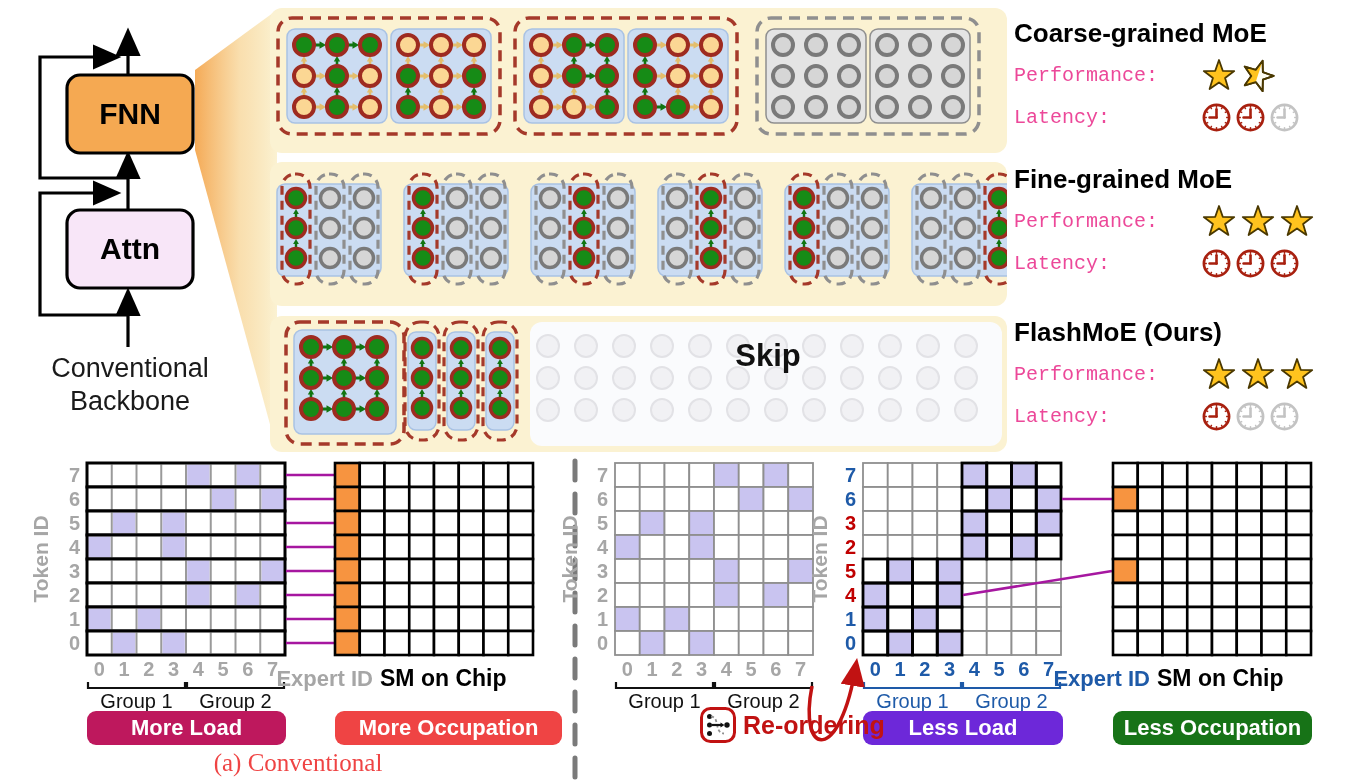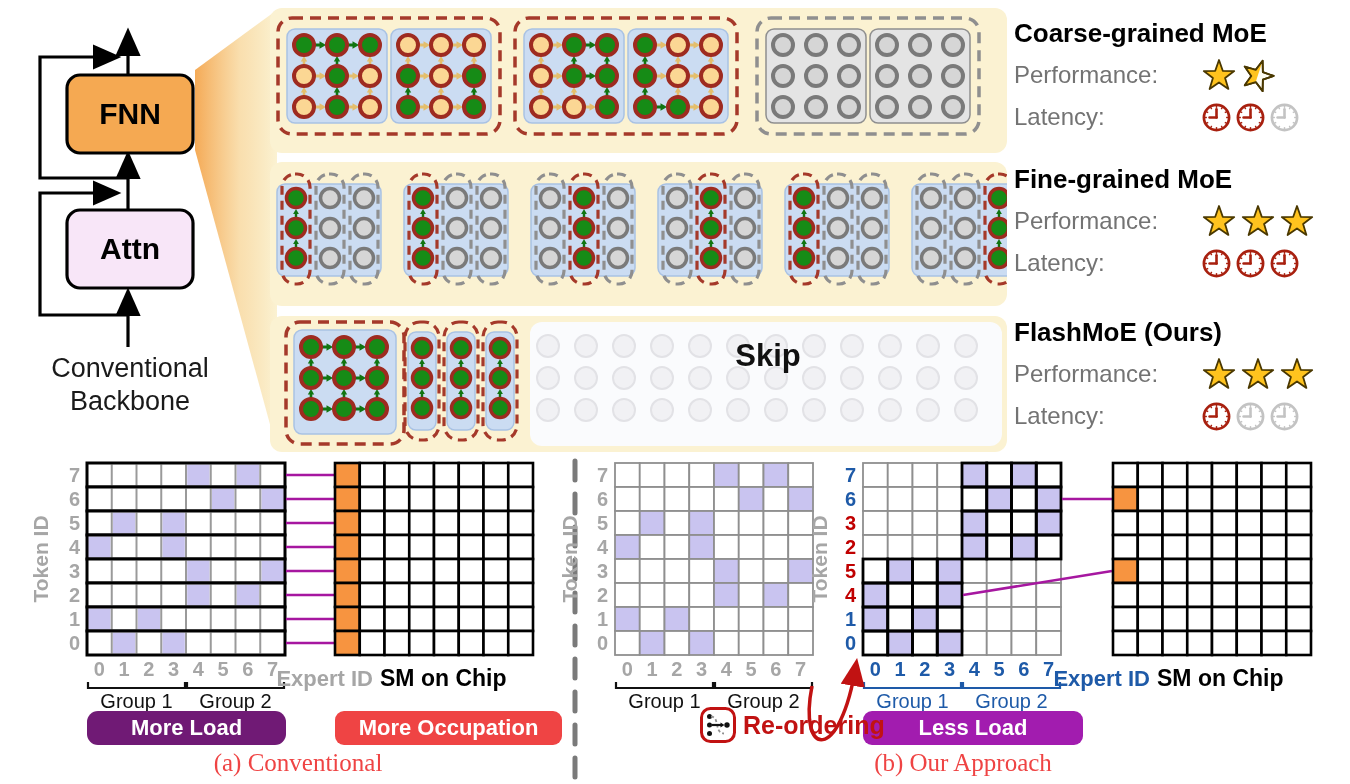--- a/index.html
+++ b/index.html
@@ -2,21 +2,21 @@
 <html><head>
 <meta charset="utf-8">
 <style>
   html,body{margin:0;padding:0;background:#fff;font-family:"Liberation Sans",sans-serif;}
   #canvas{position:relative;width:1350px;height:784px;background:#fff;overflow:hidden;}
   .abs{position:absolute;}
   .panel{position:absolute;background:#FBF2D2;border-radius:12px;}
   .approach{position:absolute;left:1014px;width:336px;}
   .approach-title{font-weight:bold;font-size:26px;color:#000;height:40px;line-height:38px;}
   .metric{display:flex;align-items:center;height:42px;}
-  .metric .lbl{font-size:24px;color:#737373;width:187px;flex:none;}
+  .metric .lbl{font-size:20px;color:#ec4899;width:187px;flex:none;font-family:Liberation Mono, monospace;}
   .icons{display:flex;align-items:center;}
   .icons svg{margin-right:3px;}
   .badge{position:absolute;top:711px;height:34px;border-radius:9px;color:#fff;font-weight:bold;
          font-size:22px;display:flex;align-items:center;justify-content:center;}
   .caption{position:absolute;top:749px;width:300px;text-align:center;
            font-family:"Liberation Serif",serif;font-size:25px;color:#ef4444;}
   #skip-label{position:absolute;left:698px;top:338px;width:140px;text-align:center;
               font-weight:bold;font-size:31px;color:#111;}
   #backbone-caption{position:absolute;left:25px;top:352px;width:210px;text-align:center;
                     font-size:27px;color:#1a1a1a;line-height:33px;}
@@ -1142,25 +1142,25 @@
         <rect x="1286.25" y="176" width="24.75" height="24" fill="#fff" stroke="#000" stroke-width="2.6"></rect>
       </g>
       <text x="1150" y="231" text-anchor="end" font-size="22" fill="#1E5AA8" font-family="&quot;Liberation Sans&quot;,sans-serif" font-weight="bold">Expert ID</text>
       <text x="1157" y="231" text-anchor="start" font-size="23" fill="#000" font-family="&quot;Liberation Sans&quot;,sans-serif" font-weight="bold">SM on Chip</text>
       <marker id="redAh" markerWidth="9" markerHeight="9" refX="6" refY="3.5" orient="auto">
         <polygon points="0,0 8,3.5 0,7" fill="#C11212"></polygon>
       </marker>
       <path d="M 812,231 C 798,302 840,310 856,210" fill="none" stroke="#C11212" stroke-width="3.5" marker-end="url(#redAh)"></path>
     </svg>
 
-  <div class="badge" style="left:87px;width:199px;background:#701a75;border-radius:11px;">More Load</div>
+  <div class="badge" style="left:87px;width:199px;background:#be185d;">More Load</div>
   <div class="badge" style="left:335px;width:227px;background:#ef4444;">More Occupation</div>
-  <div class="badge" style="left:863px;width:220px;background:#a21caf;">Less Load</div>
+  <div class="badge" style="left:863px;width:200px;background:#6d28d9;">Less Load</div>
+  <div class="badge" style="left:1113px;width:199px;background:#177317;">Less Occupation</div>
   <div class="caption" style="left:148px;">(a) Conventional</div>
-  <div class="caption" style="left:813px;">(b) Our Approach</div>
 
   <div id="reordering">
     <svg width="38" height="38" viewBox="0 0 38 38">
       <rect x="2.5" y="2.5" width="33" height="33" rx="9" fill="#fff" stroke="#C11212" stroke-width="3"></rect>
       <circle cx="10.5" cy="10.5" r="2.5" fill="#111"></circle>
       <circle cx="10.5" cy="19" r="2.5" fill="#111"></circle>
       <circle cx="10.5" cy="27.5" r="2.5" fill="#111"></circle>
       <circle cx="28" cy="19" r="2.7" fill="#111"></circle>
       <path d="M 12,10.5 C 21,11 15,27 25,27.5" fill="none" stroke="#8F8F8F" stroke-width="1.8" stroke-dasharray="3 2.4"></path>
       <path d="M 13,19 C 18,19 19,19 23,19" fill="none" stroke="#111" stroke-width="2.2"></path>

